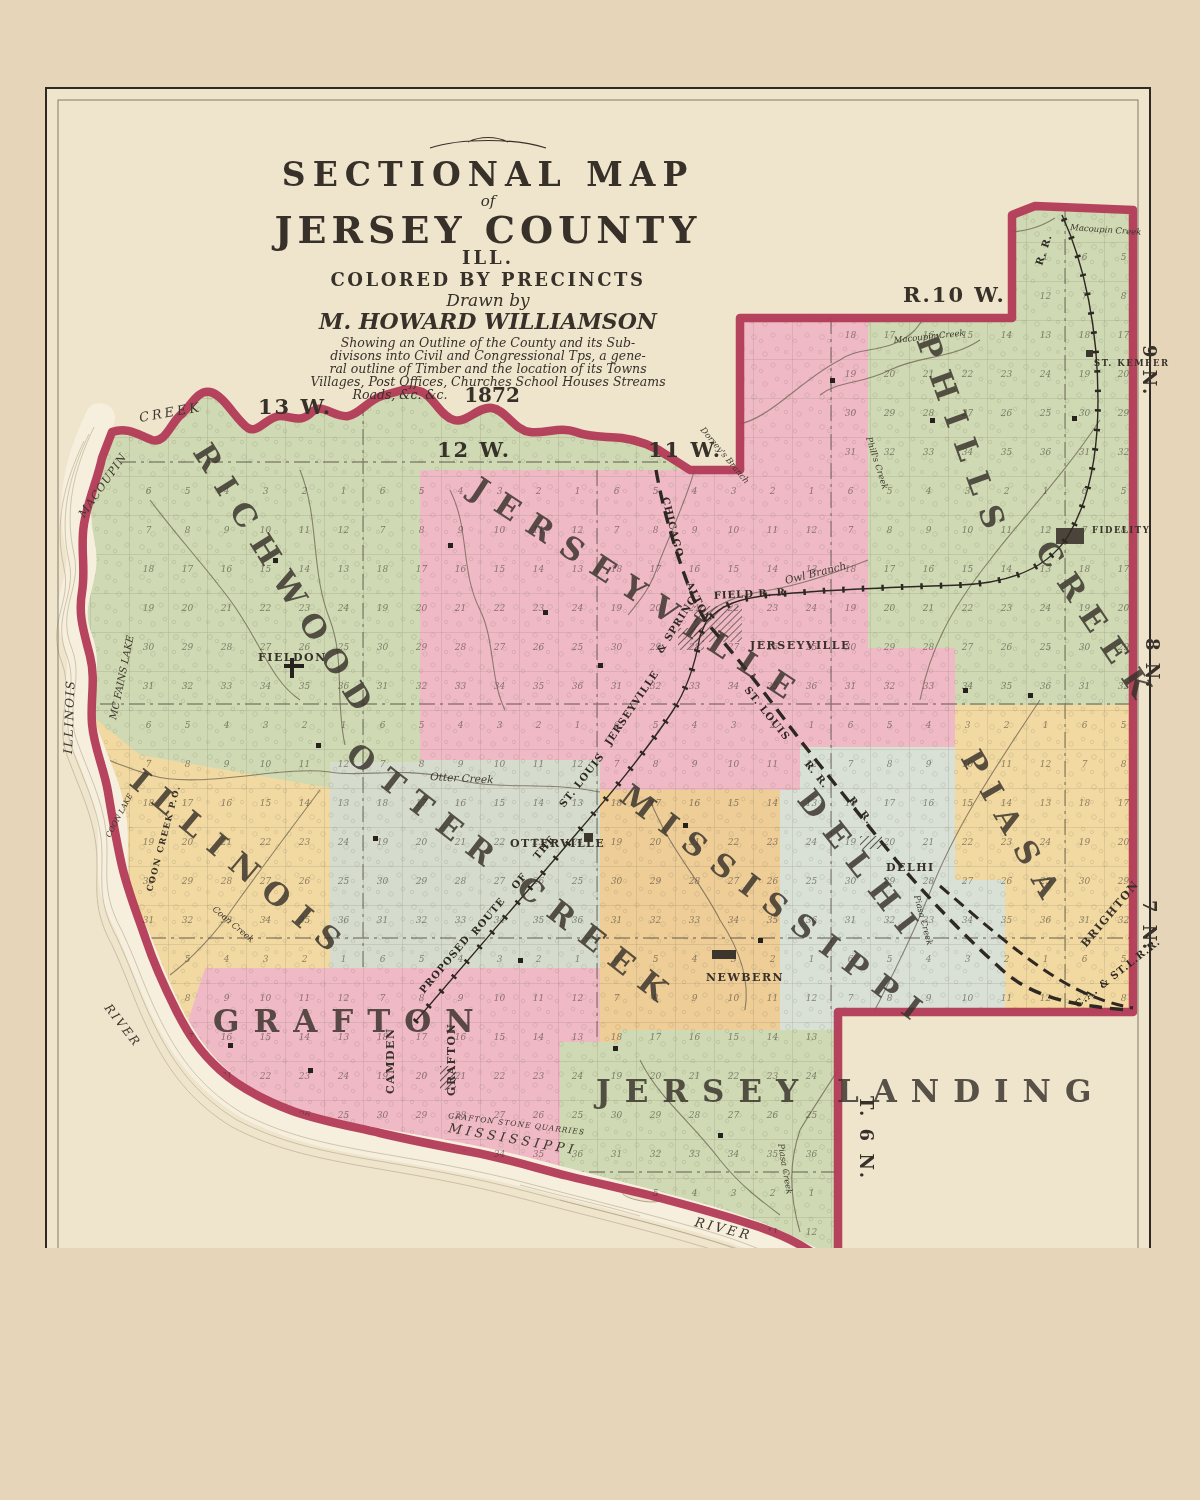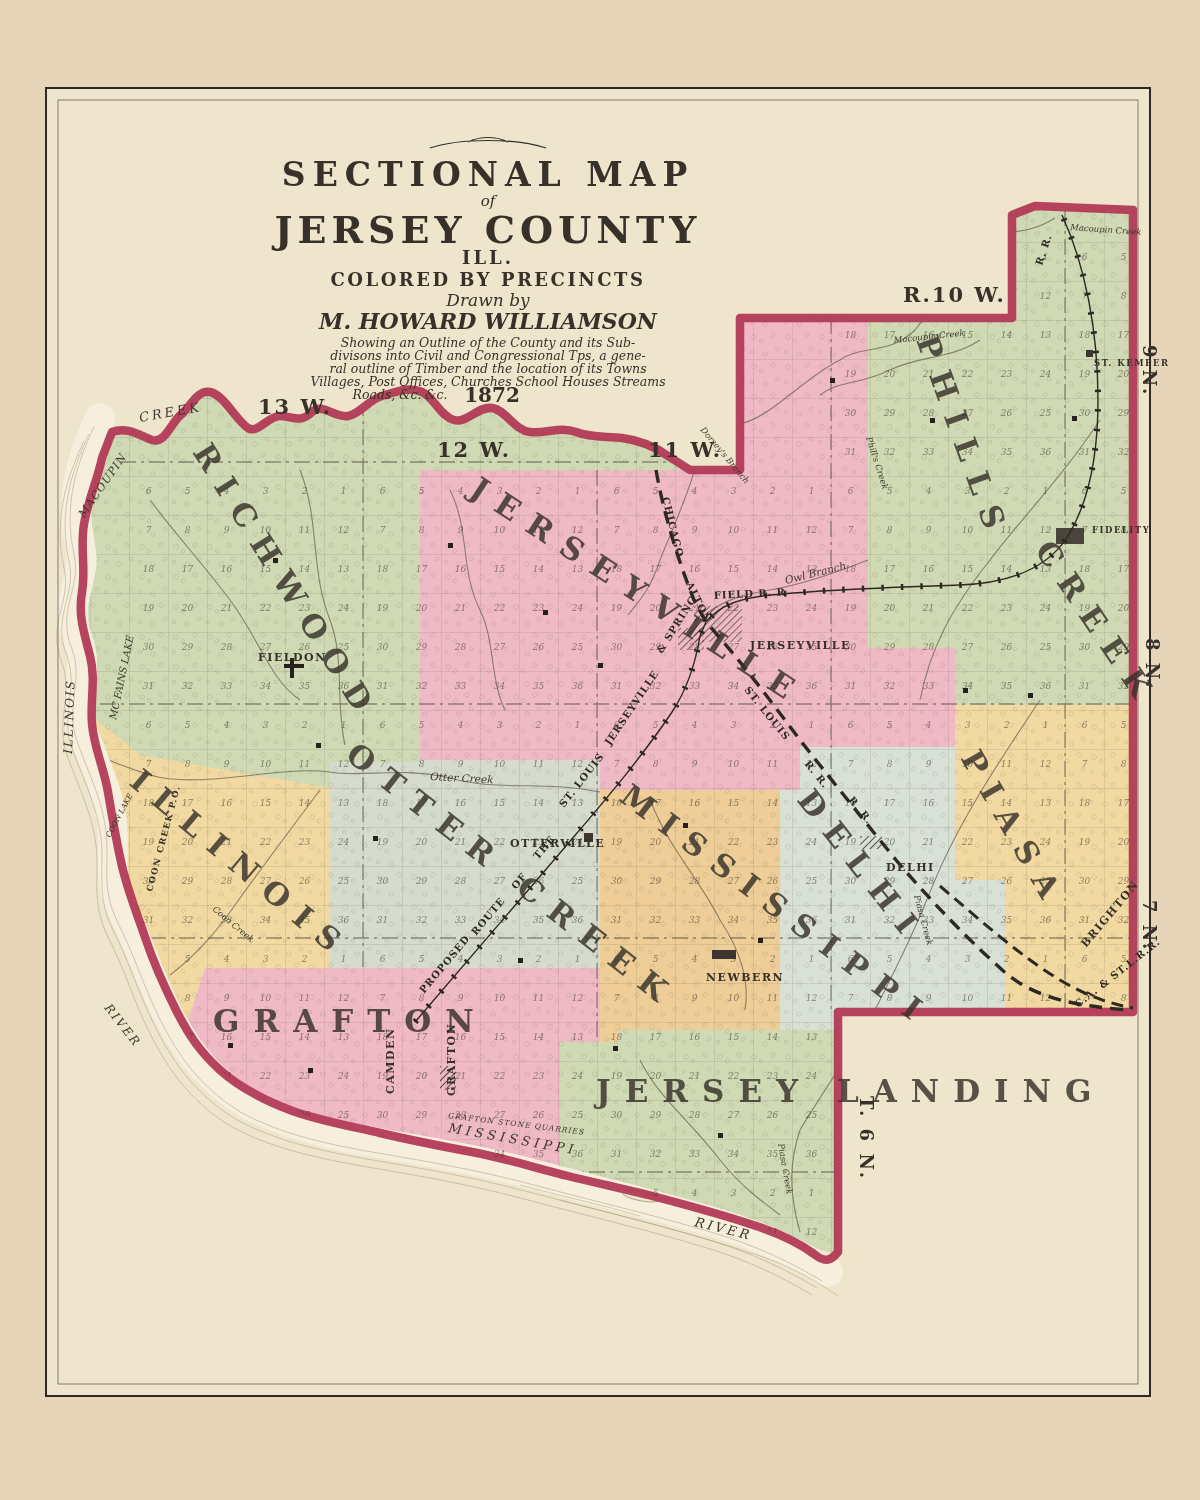--- a/index.html
+++ b/index.html
@@ -1,16 +1,16 @@
 <!DOCTYPE html>
 <html><head>
 <meta charset="utf-8">
 <style>
   html,body{margin:0;padding:0;background:#e6d5b8;}
-  .sheet{position:relative;width:1200px;height:1500px;background:#ebdec3;overflow:hidden;
+  .sheet{position:relative;width:1200px;height:1248px;background:#ebdec3;overflow:hidden;
          font-family:"DejaVu Serif","Liberation Serif",serif;}
   svg{position:absolute;left:0;top:0;}
   text{fill:#37312a;}
   .tick{font-size:21px;letter-spacing:2px;font-weight:bold;}
   .twp{font-size:18px;letter-spacing:3px;font-weight:bold;}
   .precinct{font-size:31px;letter-spacing:14px;opacity:.82;font-weight:bold;}
   .town{font-size:11px;font-weight:bold;letter-spacing:1.5px;}
   .water{font-style:italic;fill:#3e382e;}
   .rail{font-size:10px;font-weight:bold;letter-spacing:1px;fill:#2d2822;}
   .tiny{font-size:8.5px;}

